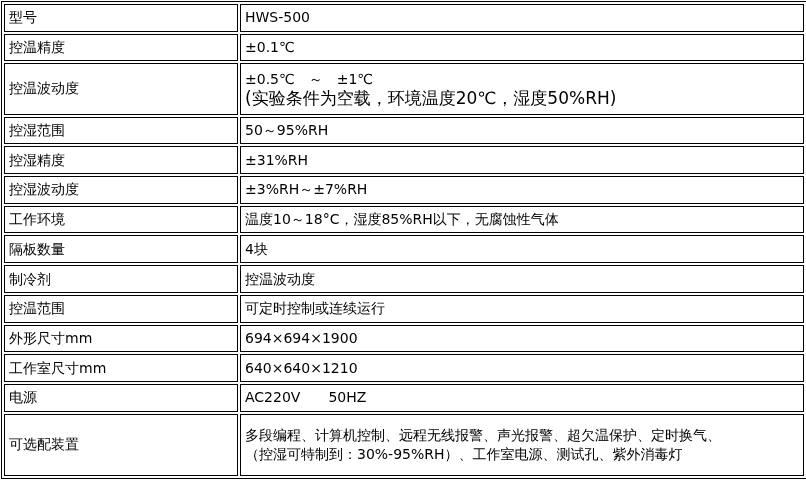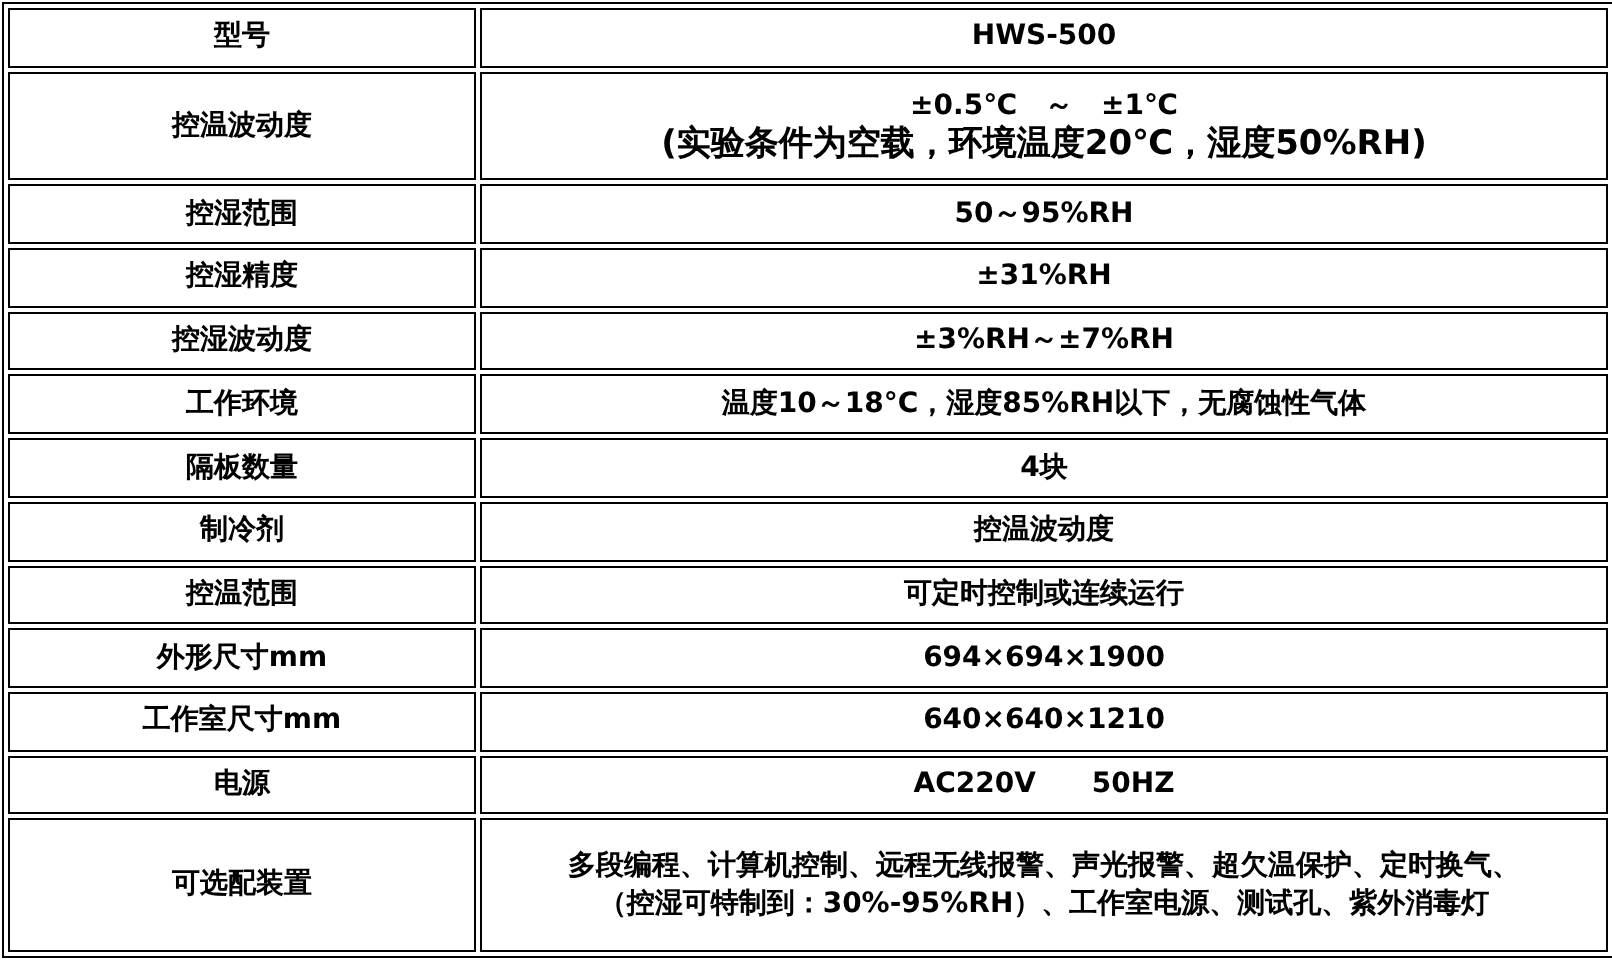--- a/index.html
+++ b/index.html
@@ -18,44 +18,47 @@
     height: 478px;
     margin: 1px;
     border-collapse: separate;
     border-spacing: 2px;
     border: 1px solid #000000;
     table-layout: fixed;
     background: #ffffff;
   }
   table.spec-table td {
     border: 1px solid #000000;
-    text-align: center;
     vertical-align: middle;
     font-size: 14px;
-    font-weight: bold;
+    font-weight: normal;
     line-height: 19px;
     padding: 1px 4px;
     overflow: hidden;
     white-space: nowrap;
   }
   td.label-cell { width: 224px; }
   td.value-cell { }
   tr.row-std   td { height: 21px; }
   tr.row-tall2 td { height: 42px; }
   tr.row-tall3 td { height: 52px; }
   .line2 { font-size: 17px; }
 </style>
 </head>
 <body>
 
 <table class="spec-table">
   <tbody>
     <tr class="row-std">
       <td class="label-cell">型号</td>
       <td class="value-cell">HWS-500</td>
+    </tr>
+    <tr class="row-std">
+      <td class="label-cell">控温精度</td>
+      <td class="value-cell">±0.1℃</td>
     </tr>
     <tr class="row-tall2">
       <td class="label-cell">控温波动度</td>
       <td class="value-cell">
         <div>±0.5℃　～　±1℃</div>
         <div class="line2">(实验条件为空载，环境温度20℃，湿度50%RH)</div>
       </td>
     </tr>
     <tr class="row-std">
       <td class="label-cell">控湿范围</td>

